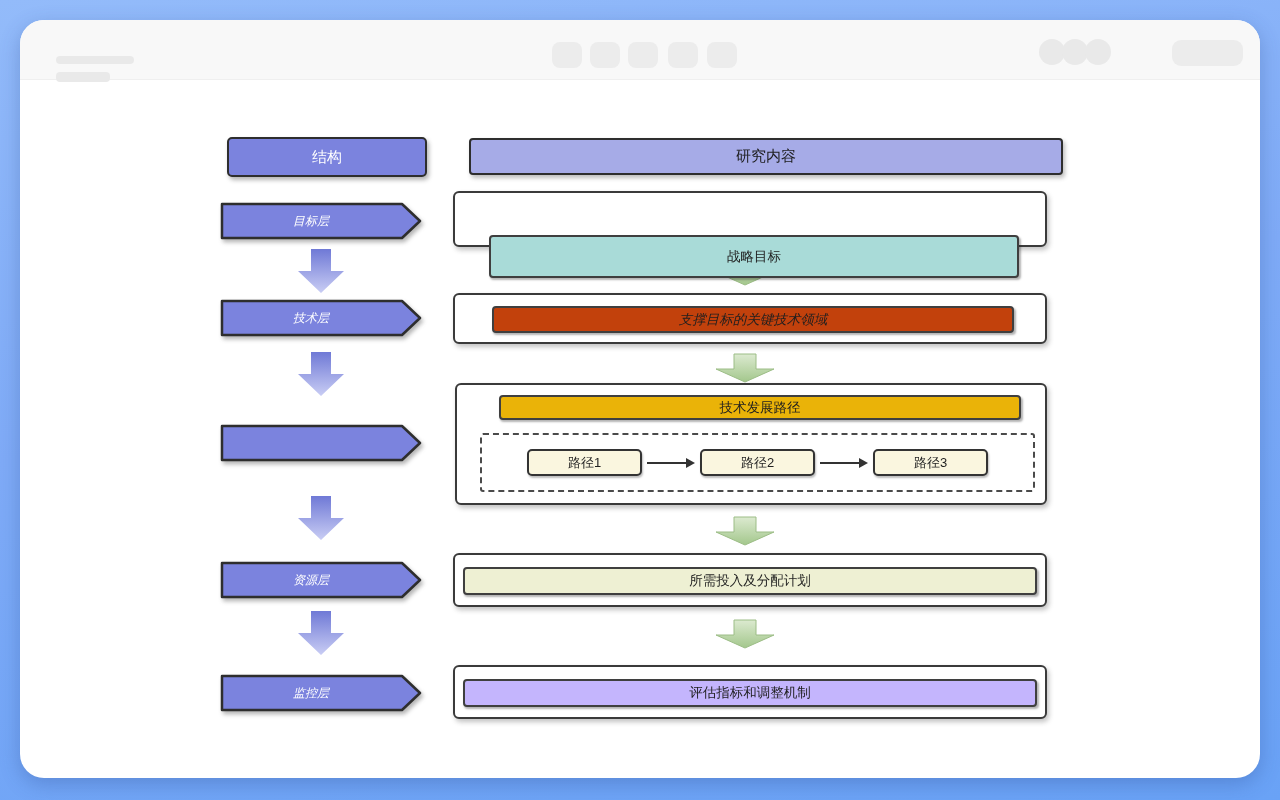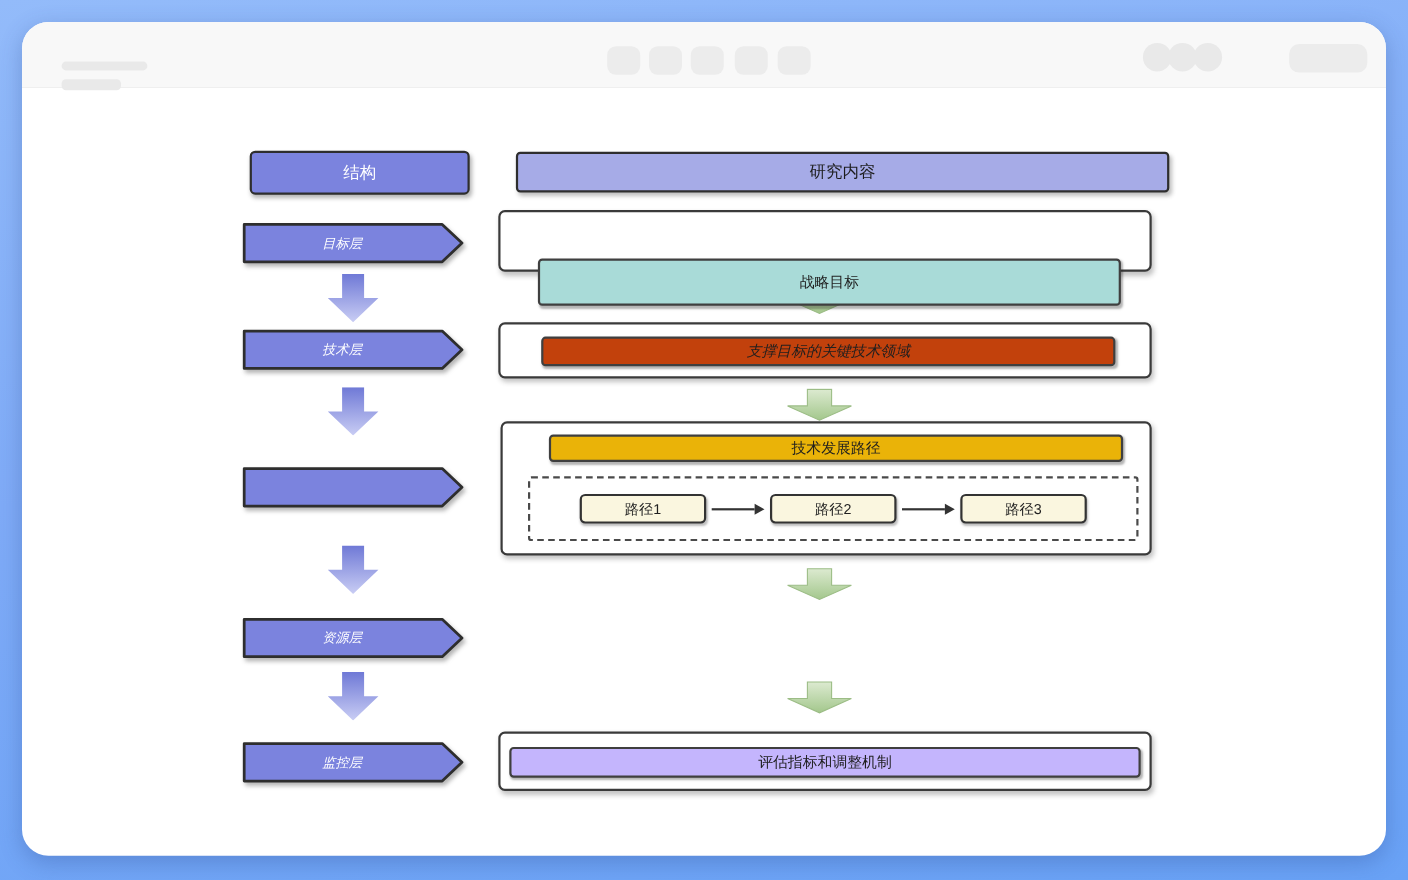--- a/index.html
+++ b/index.html
@@ -175,20 +175,25 @@
       <div class="pnode">
         <span>路径2</span>
       </div>
       <div class="connector"></div>
       <div class="pnode">
         <span>路径3</span>
       </div>
     </div>
   </div>
 
+  <div class="wbox" style="top:553px;height:54px">
+    <div class="ibar" style="left: 8px; top: 12px; width: 574px; height: 28px; background: rgb(238, 240, 211);">
+      <span>所需投入及分配计划</span>
+    </div>
+  </div>
 
   <div class="wbox" style="top:665px;height:54px">
     <div class="ibar" style="left: 8px; top: 12px; width: 574px; height: 28px; background: #c4b5fd;">
       <span>评估指标和调整机制</span>
     </div>
   </div>
 
 </div>
 
 </body></html>

